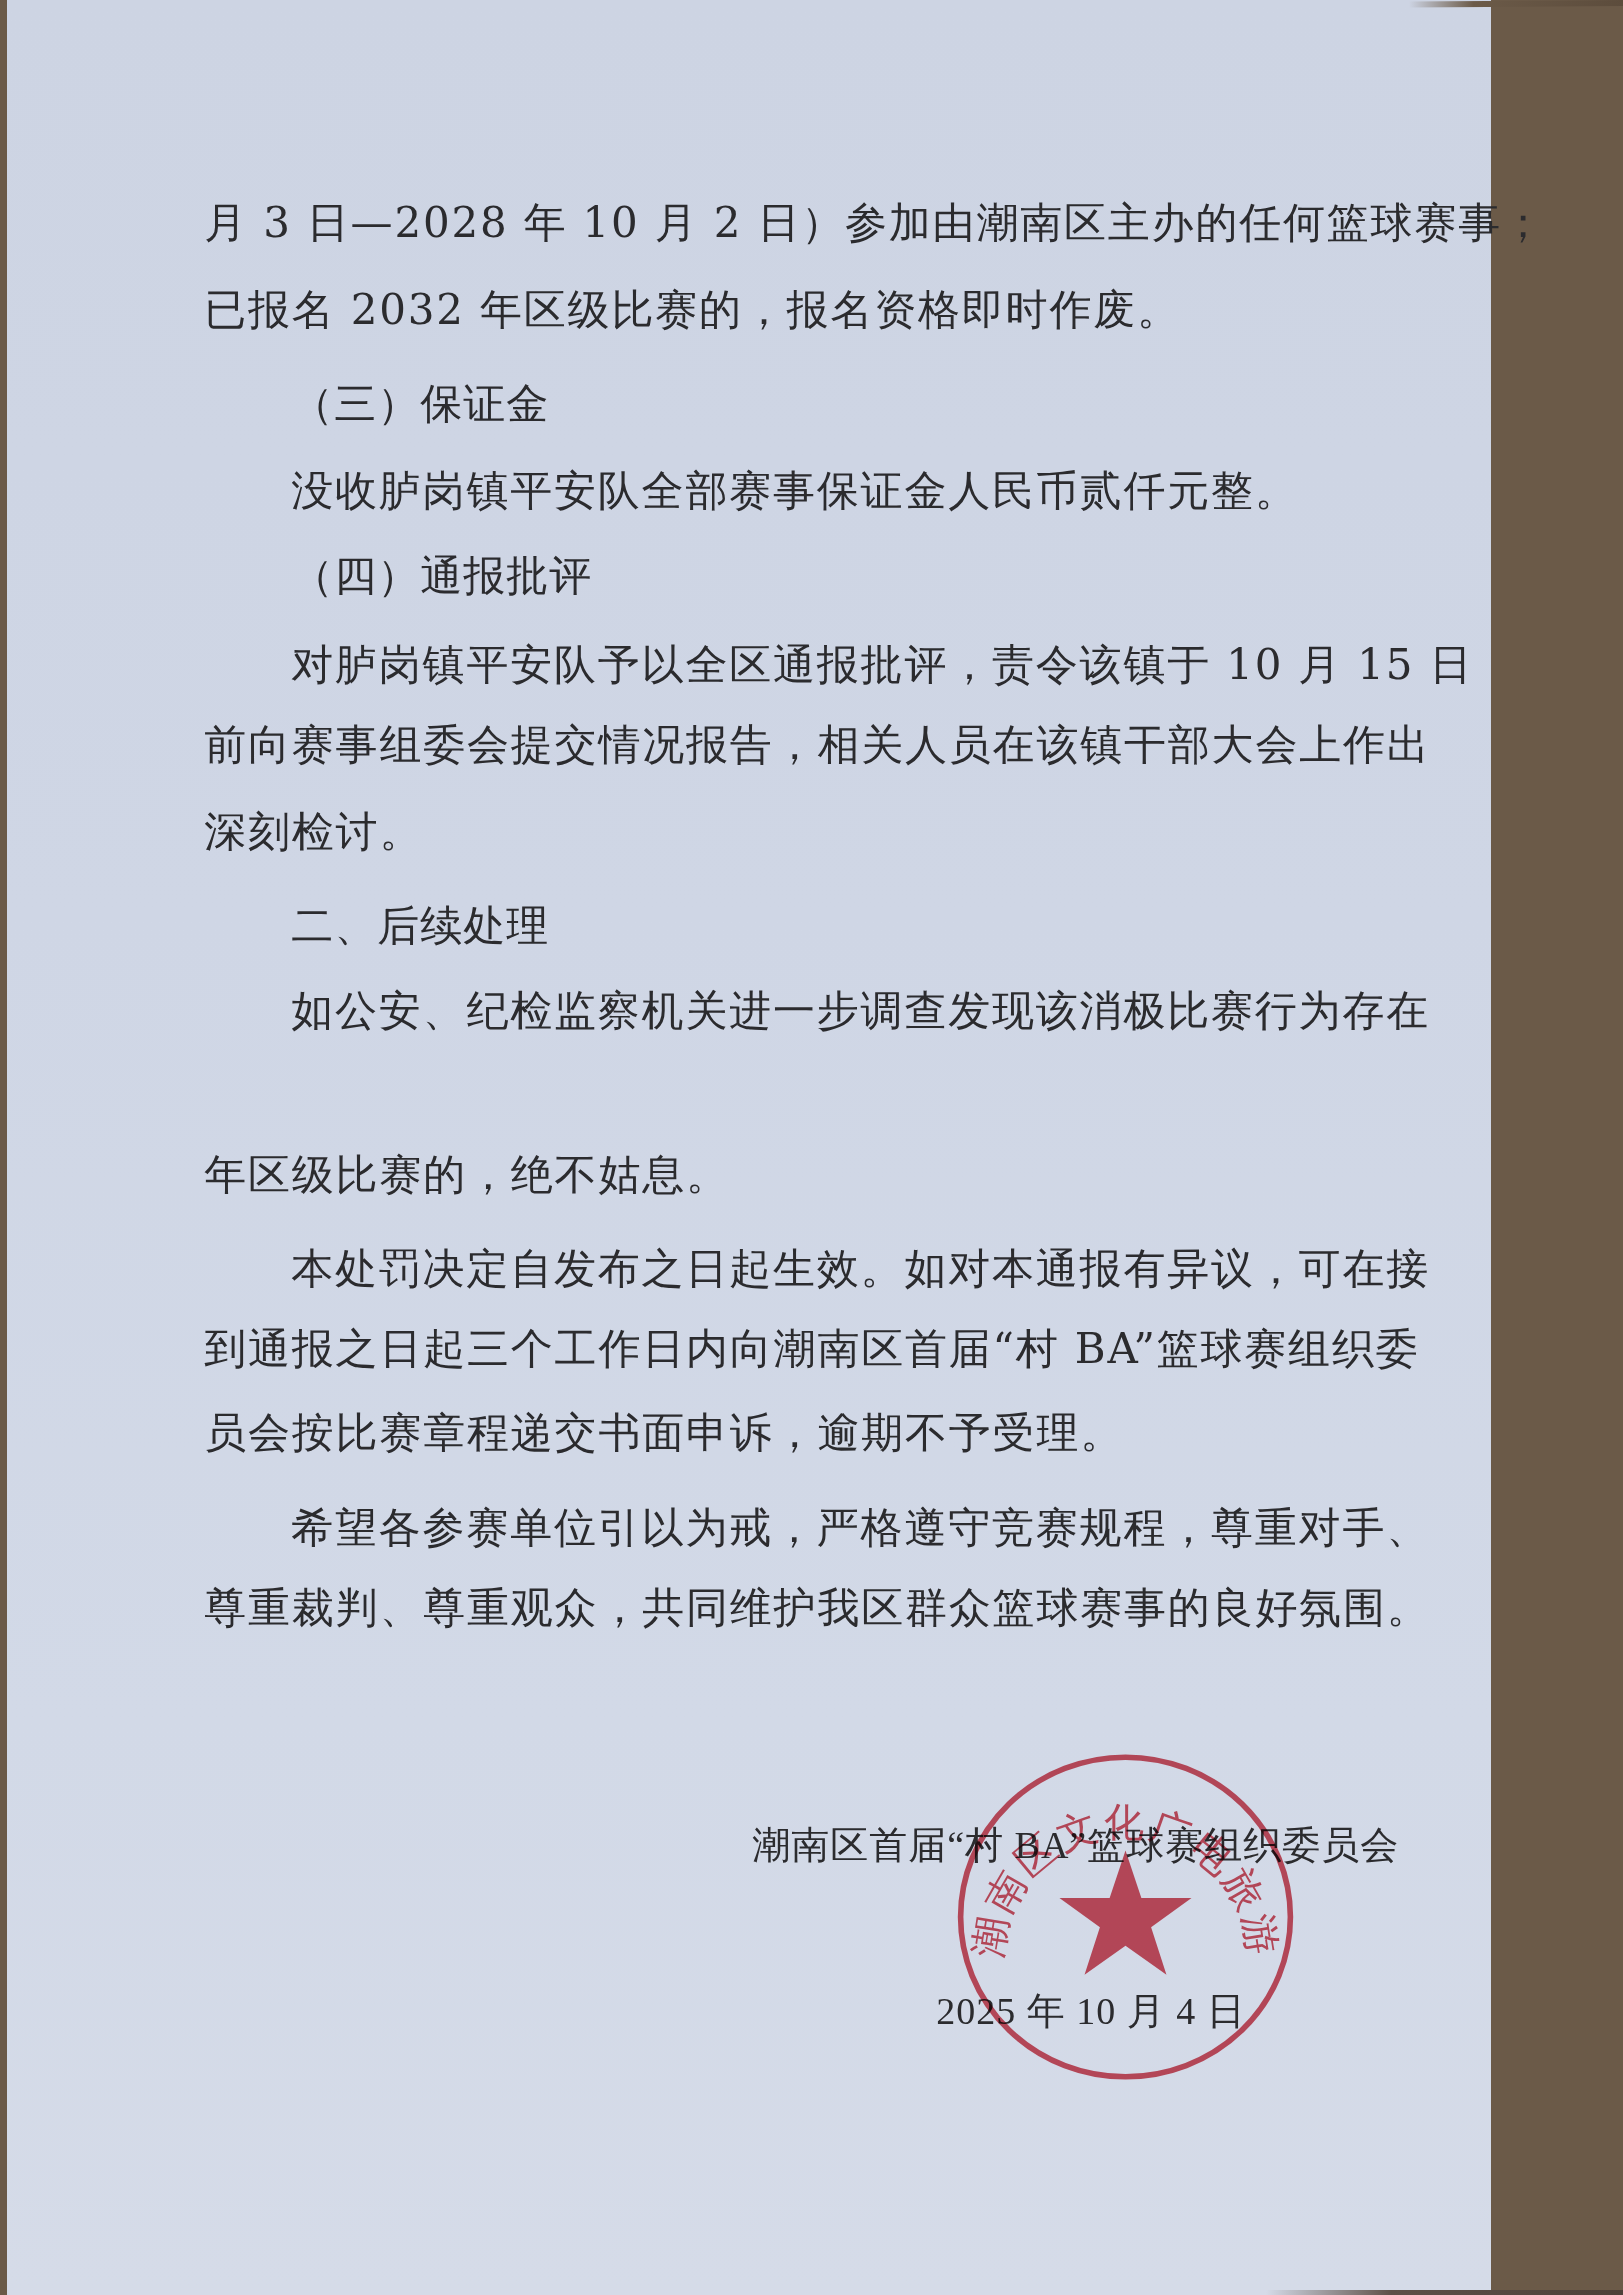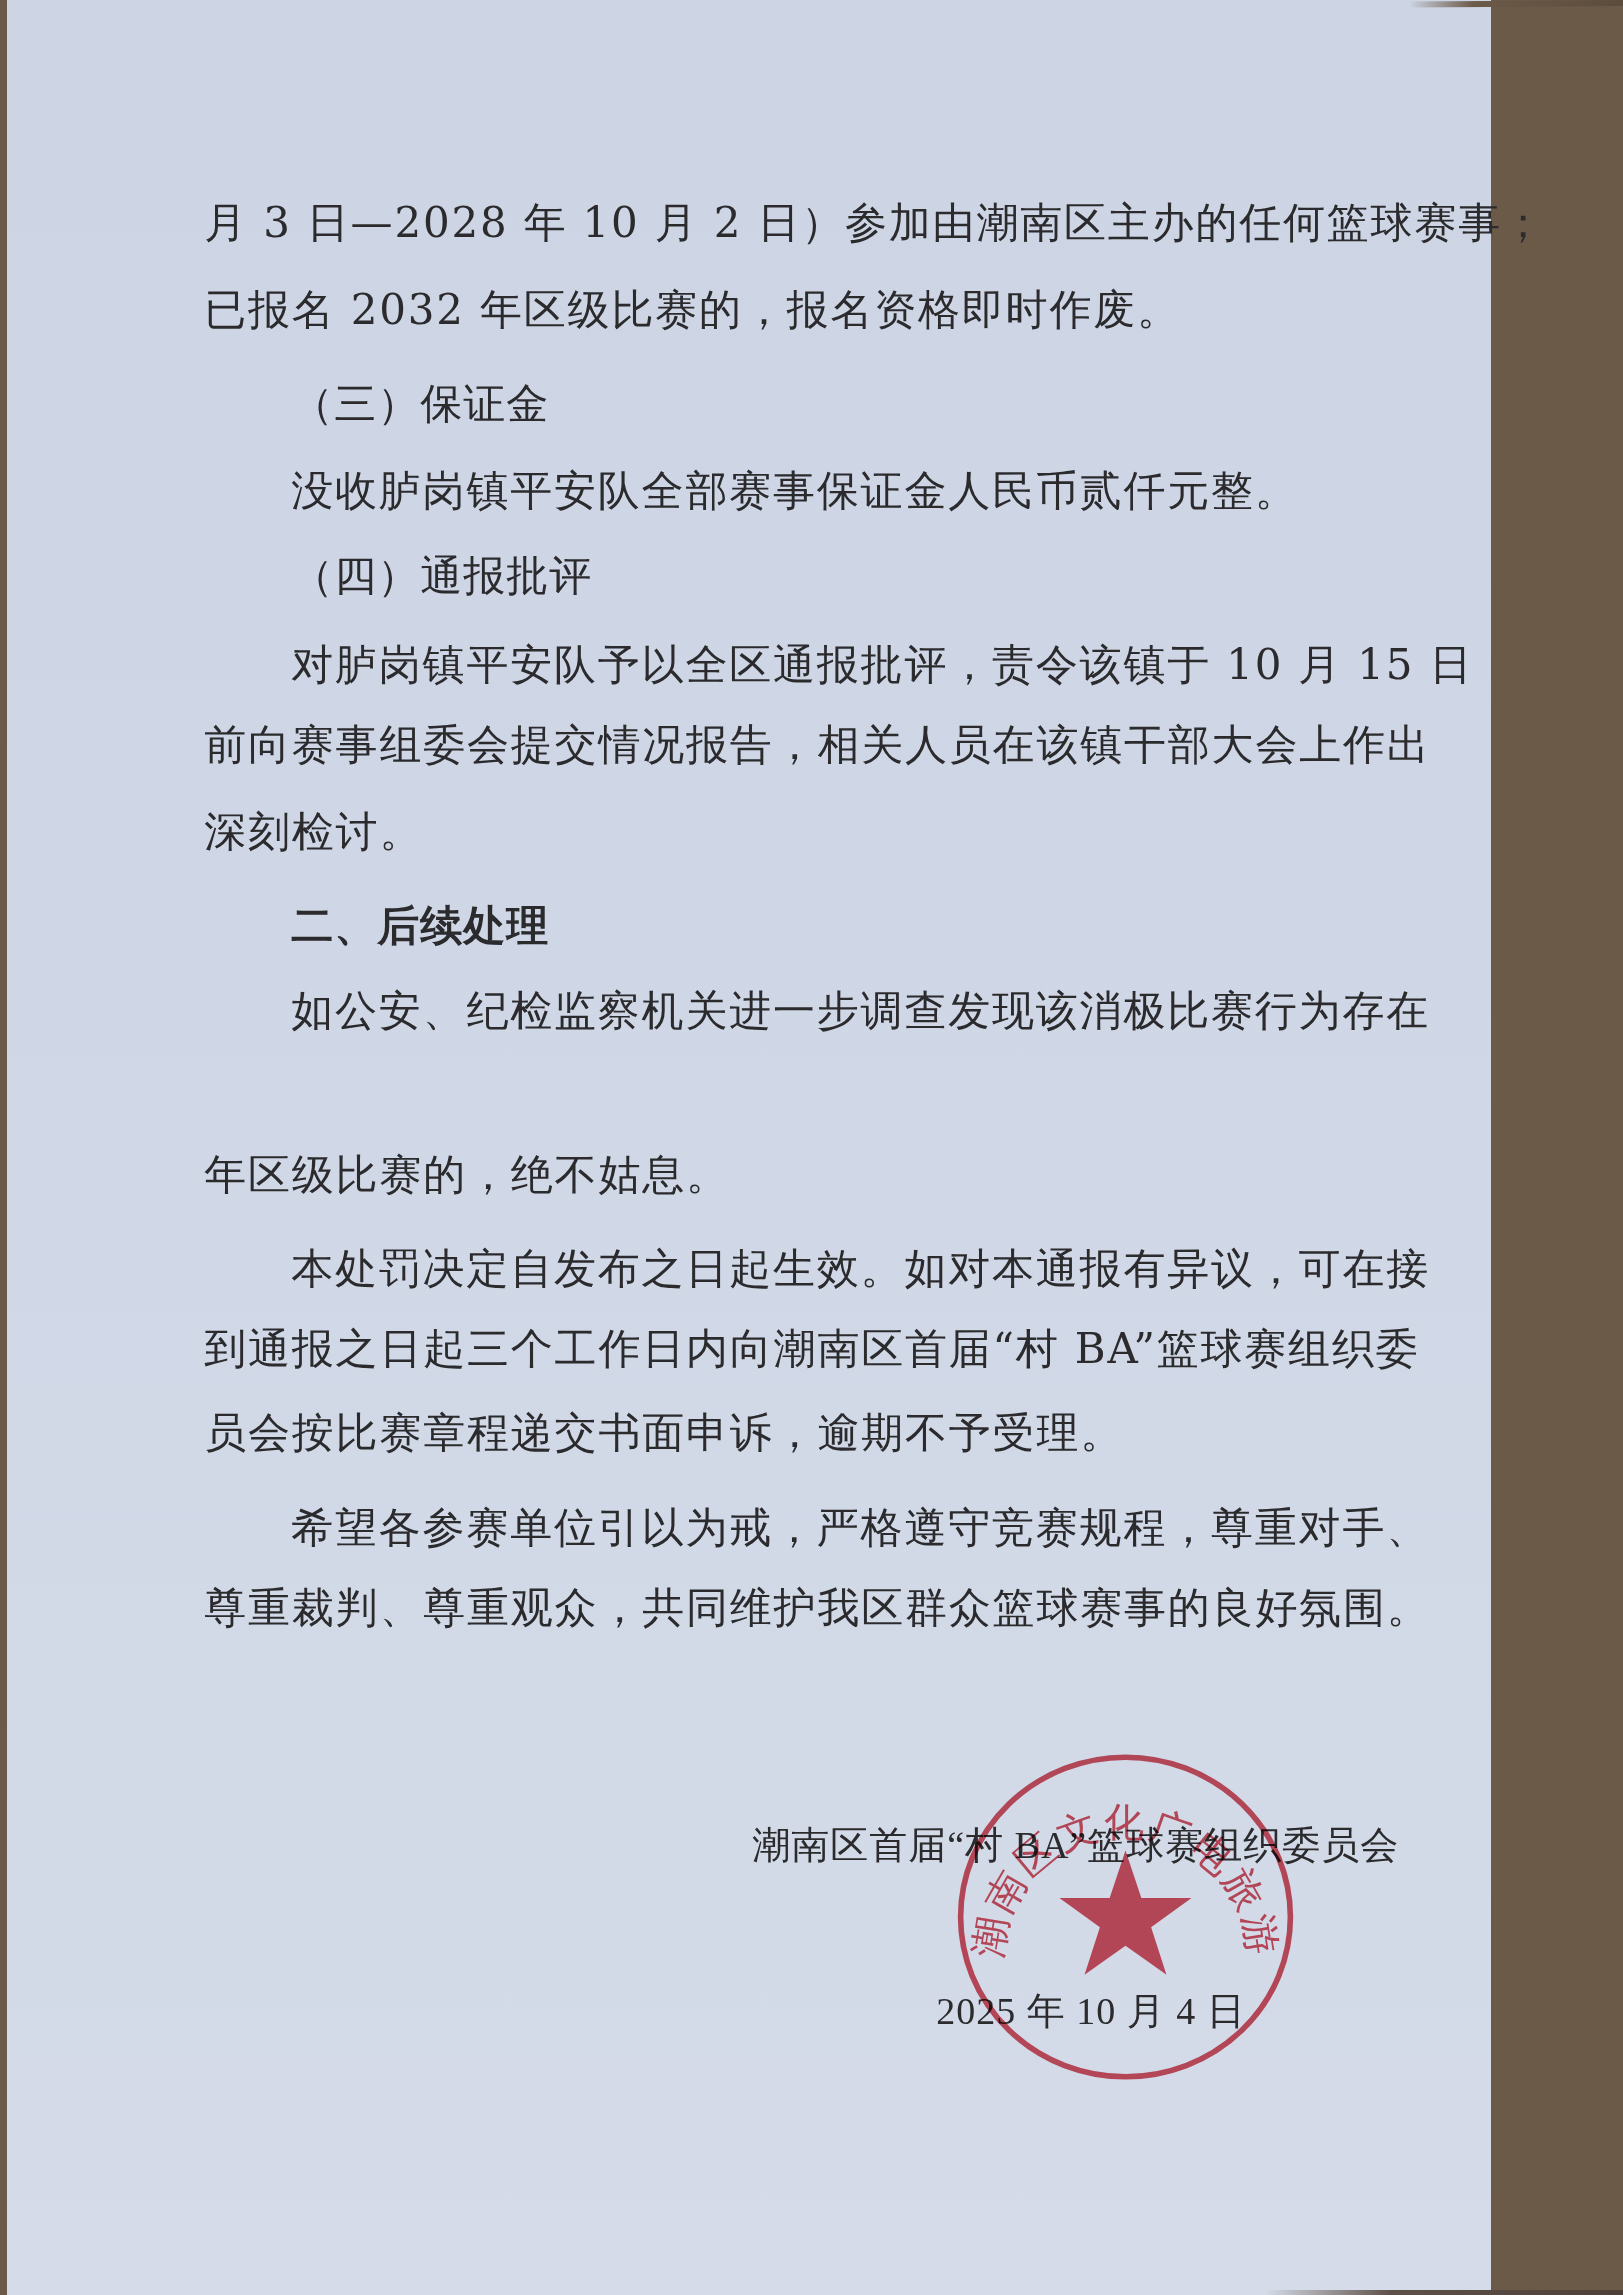--- a/index.html
+++ b/index.html
@@ -20,21 +20,21 @@
   .edge-bottom-right {
     position: absolute; right: 0; bottom: 0; width: 358px; height: 5.1px;
     background: linear-gradient(90deg, rgba(90,75,60,0) 0%, #5d5048 35%, #4d4038 100%);
   }
   .line {
     position: absolute; left: 197px; width: 1233px;
     font-size: 42px; line-height: 51px; height: 51px;
     color: #2b2b2e; white-space: nowrap; letter-spacing: 1.8px;
   }
   .line.indent { left: 284px; width: 1146px; margin-top: 7px; }
-  .line.heading { font-family: "DejaVu Sans", "Liberation Sans", sans-serif; font-weight: bold; letter-spacing: 1px; }
+  .line.heading { font-family: "DejaVu Sans", "Liberation Sans", sans-serif; font-weight: normal; letter-spacing: 1px; }
   .line.sub { letter-spacing: 1px; }
   .sig {
     position: absolute; font-size: 38px; line-height: 51px; height: 51px;
     color: #2b2b2e; white-space: nowrap; letter-spacing: 1px;
     font-family: "Liberation Serif", "DejaVu Serif", serif;
   }
   .stamp {
     position: absolute; left: 949px; top: 1753px; width: 339px; height: 328px;
     pointer-events: none; mix-blend-mode: multiply; opacity: 0.88;
   }

